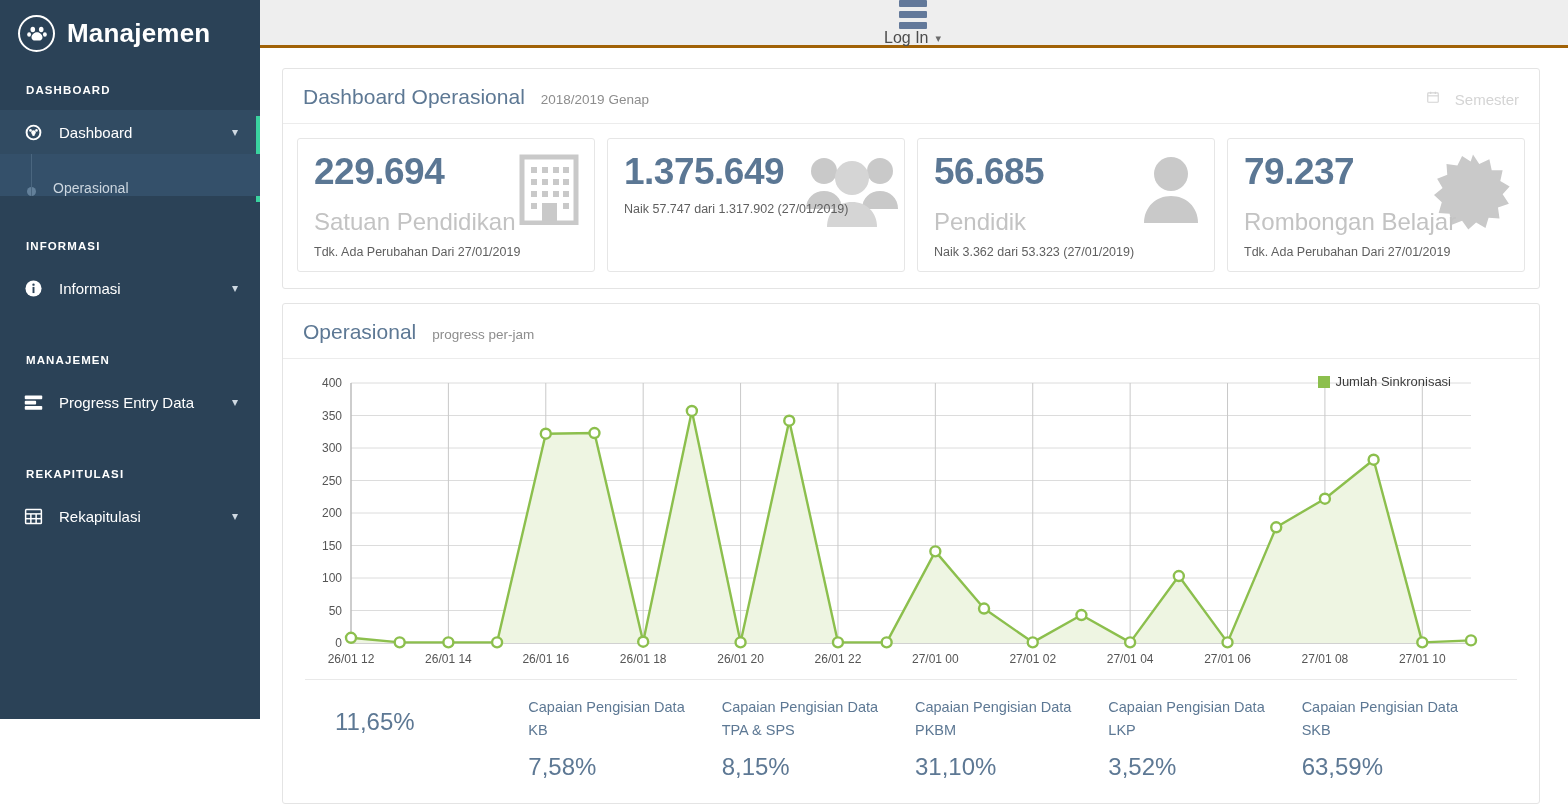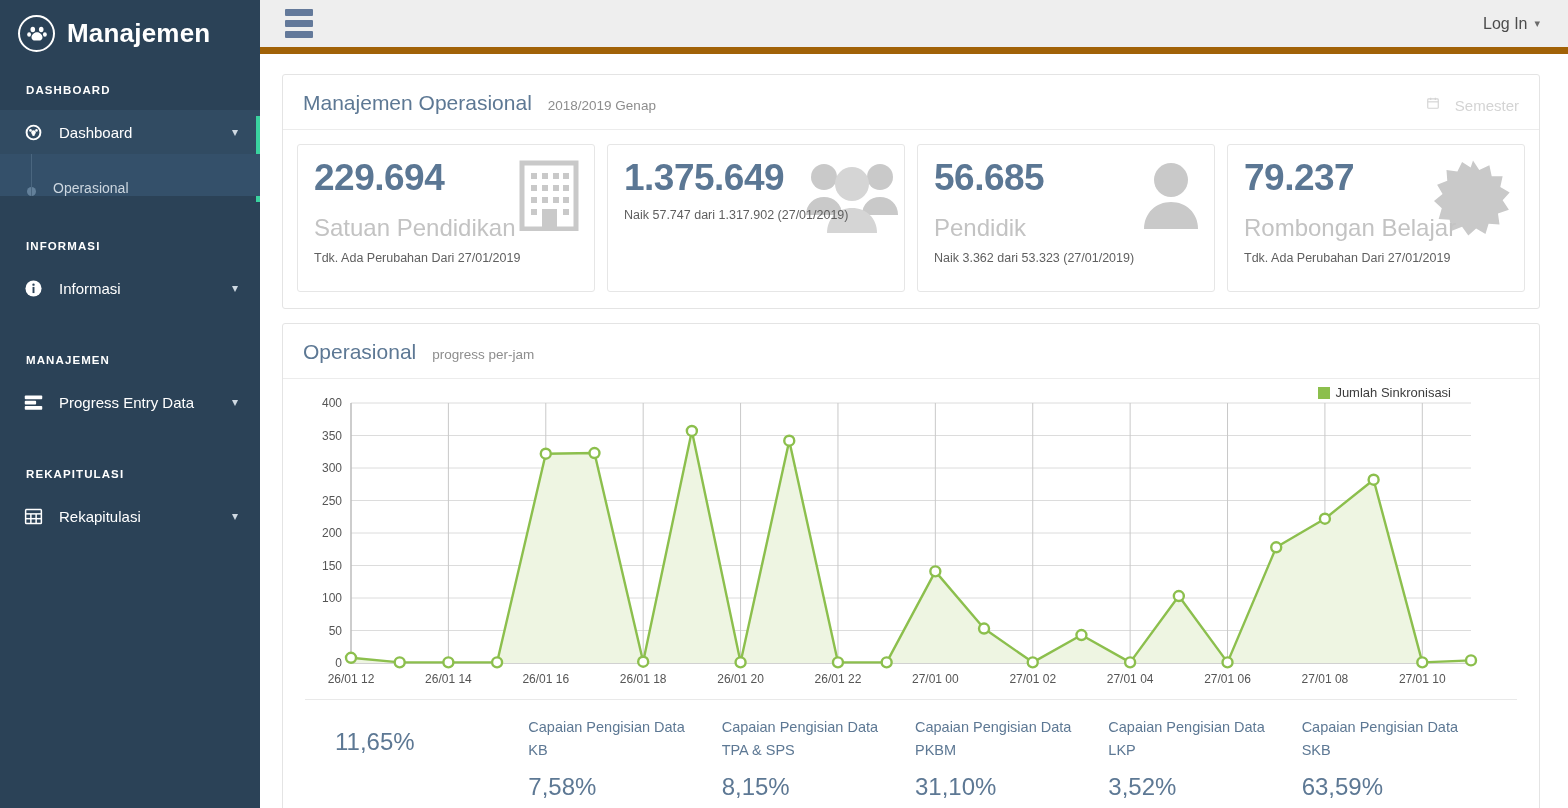--- a/index.html
+++ b/index.html
@@ -5,21 +5,21 @@
   * { box-sizing: border-box; margin: 0; padding: 0; }
   html, body {
     width: 1568px; height: 808px;
     font-family: "Liberation Sans", sans-serif;
     background: #ffffff; overflow: hidden;
   }
   .app { display: flex; width: 1568px; height: 808px; }
 
   
   .sidebar {
-    width: 260px; height: 808px; flex: 0 0 260px;
+    width: 260px; height: 719px; flex: 0 0 260px;
     background: #2b4257; position: relative; overflow: hidden;
   }
   .brand {
     height: 66px; display: flex; align-items: center; gap: 12px;
     padding: 0 18px;
   }
   .brand-logo {
     width: 37px; height: 37px; border-radius: 50%;
     border: 2px solid #ffffff; display: flex;
     align-items: center; justify-content: center; flex: 0 0 37px;
@@ -63,22 +63,22 @@
   }
   .sub-dot {
     width: 9px; height: 9px; border-radius: 50%;
     background: #63809a; margin-left: -3px; flex: 0 0 9px;
   }
   .sub-label { color: #ccd6df; font-size: 14px; margin-left: 17px; }
 
   
   .main { flex: 1 1 auto; height: 808px; background: #ffffff; overflow: hidden; }
   .topbar {
-    height: 54px; background: #eeeeee; border-bottom: 7px solid #a16207;
-    display: flex; align-items: center; padding: 0 28px 0 25px;
+    height: 48px; background: #eeeeee; border-bottom: 3px solid #a16207;
+    display: flex; align-items: center; padding: 0 28px 0 25px; flex-direction: column;
   }
   .hamburger { display: flex; flex-direction: column; gap: 4px; cursor: pointer; }
   .hamburger span {
     display: block; width: 28px; height: 7px; background: #63799a;
     border-radius: 1px;
   }
   .topbar-spacer { flex: 1 1 auto; }
   .login {
     color: #4c4c4c; font-size: 16px; cursor: pointer;
     display: flex; align-items: center; gap: 7px;
@@ -96,21 +96,21 @@
   }
   .panel-title { font-size: 21px; color: #5d7894; font-weight: 400; }
   .panel-sub { font-size: 13.5px; color: #8d8d8d; margin-left: 16px; }
   .panel-right { margin-left: auto; display: flex; align-items: center; gap: 15px; cursor: pointer; }
   .panel-right .lbl { font-size: 15px; color: #d4d4d4; }
 
   
   .cards { display: flex; gap: 12px; padding: 14px 14px 16px 14px; }
   .card {
     flex: 1 1 0; border: 1px solid #e6e6e6; border-radius: 3px;
-    background: #fff; padding: 14px 14px 26px 16px;
+    background: #fff; padding: 14px 14px 12px 16px;
     position: relative; overflow: hidden; min-height: 132px;
   }
   .card-num {
     font-size: 37px; font-weight: bold; color: #5b7794;
     line-height: 1.05; position: relative; z-index: 2; letter-spacing: -.5px;
   }
   .card-lbl {
     font-size: 24px; color: #c3c3c3; line-height: 1.15; margin-top: 16px;
     position: relative; z-index: 2; white-space: nowrap;
   }
@@ -121,21 +121,21 @@
   .card-ico {
     position: absolute; right: 12px; top: 14px; z-index: 1; opacity: 1;
   }
   .card-ico.wide { right: 4px; }
 
   
   .chart-panel { margin-top: 14px; }
   .chart-area { position: relative; height: 320px; padding: 16px 22px 0 22px; }
   .chart-svg { display: block; }
   .legend {
-    position: absolute; right: 88px; top: 6px;
+    position: absolute; right: 88px; top: 15px;
     display: flex; align-items: center; gap: 5px;
   }
   .legend-sw { width: 12px; height: 12px; background: #8cbf4d; display: block; }
   .legend-txt { font-size: 13px; color: #3d3d3d; }
 
   .pct-wrap {
     display: flex; padding: 16px 22px 22px 30px;
     border-top: 1px solid #e9e9e9; margin: 0 22px;
   }
   .pct {
@@ -243,21 +243,21 @@
       <div class="login">
         <span>Log In</span>
         <span class="chev2">▾</span>
       </div>
     </div>
 
     <div class="content">
 
       <section class="panel">
         <div class="panel-head">
-          <span class="panel-title">Manajemen Operasional</span>
+          <span class="panel-title">Dashboard Operasional</span>
           <span class="panel-sub">2018/2019 Genap</span>
           <span class="panel-right">
             <span>
               <svg width="14" height="14" viewBox="0 0 24 24" fill="none" stroke="#d4d4d4" stroke-width="2">
                 <rect x="3" y="5" width="18" height="16" rx="1.5"></rect>
                 <line x1="3" y1="10" x2="21" y2="10"></line>
                 <line x1="8" y1="3" x2="8" y2="7"></line>
                   <line x1="16" y1="3" x2="16" y2="7"></line>
               </svg>
             </span>

